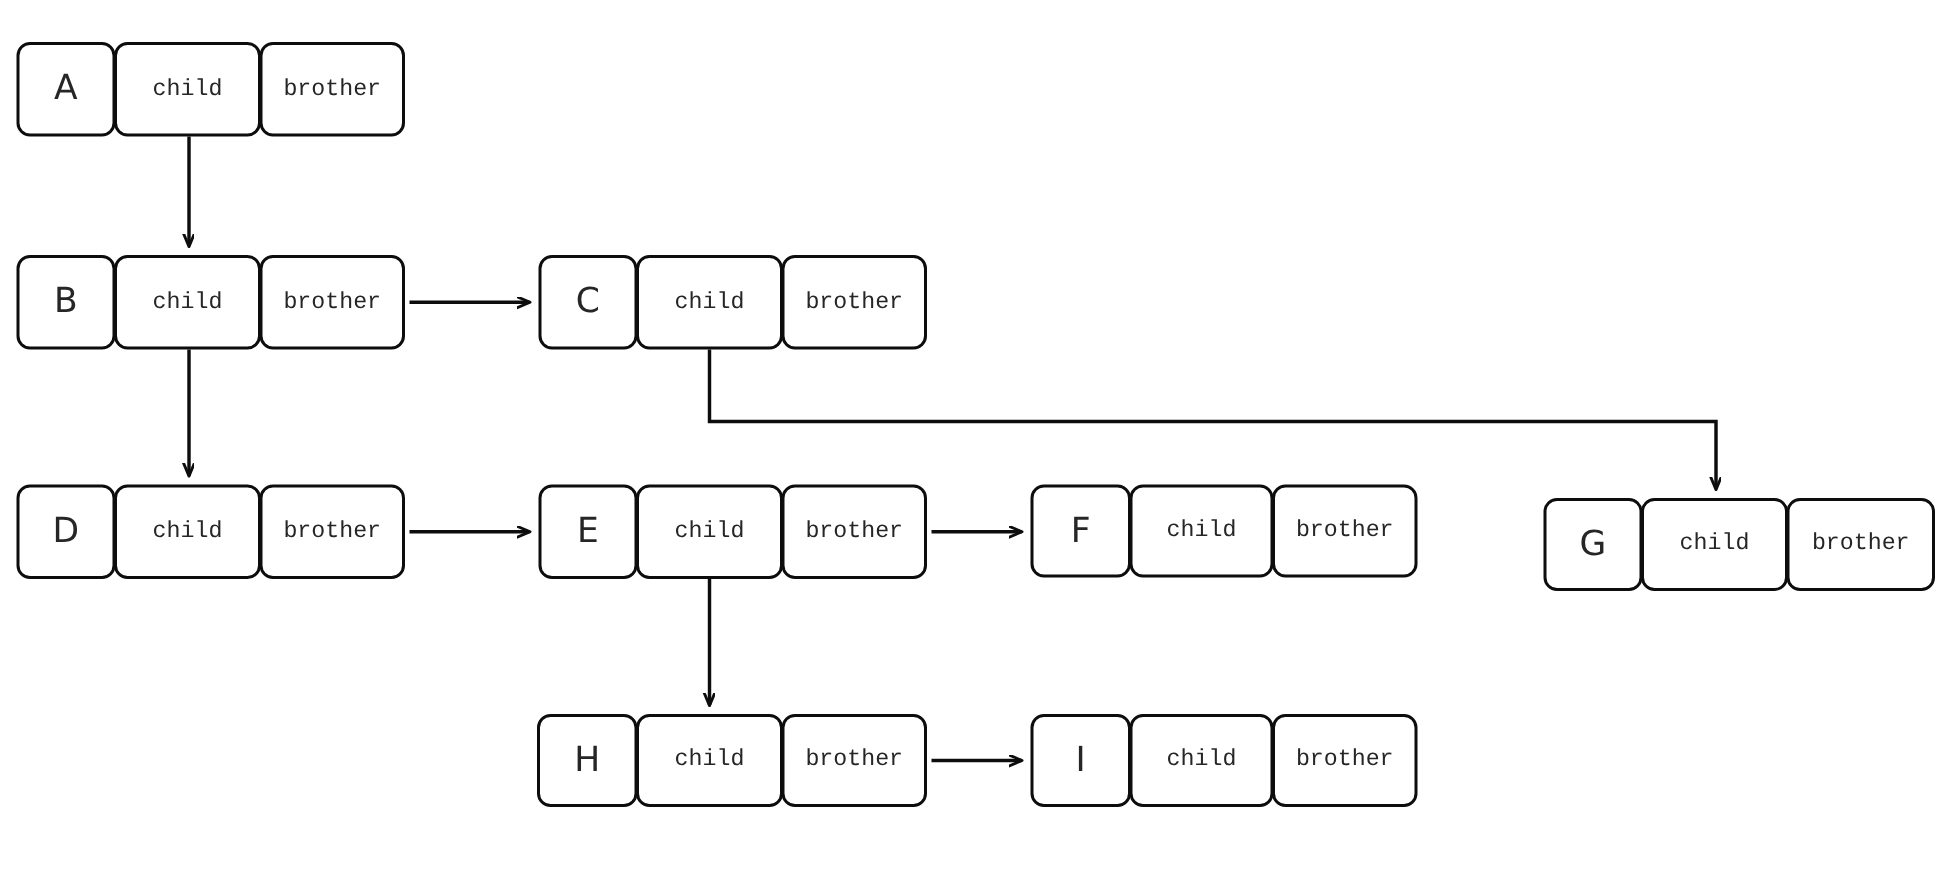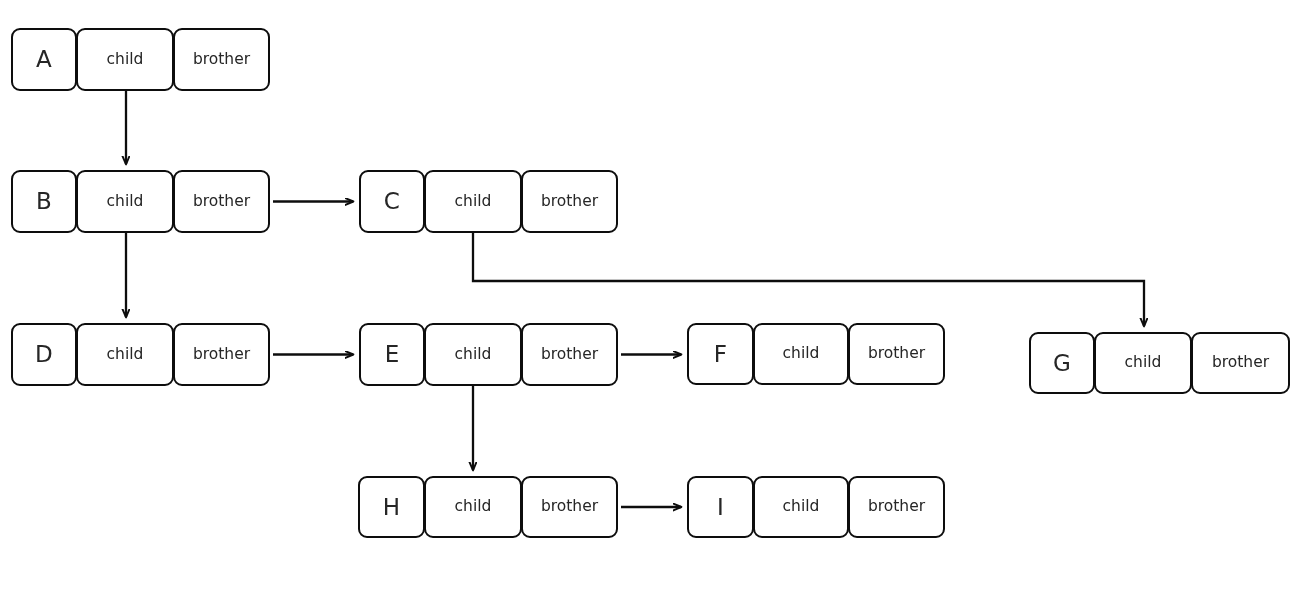--- a/index.html
+++ b/index.html
@@ -31,20 +31,21 @@
     color: #262626;
     line-height: 1;
     white-space: nowrap;
   }
   .cell.key {
     font-size: 23px;
     letter-spacing: 0.2px;
   }
   .cell.slot {
     font-size: 15.5px;
+    font-family: Liberation Mono, monospace;
   }
   svg.edges {
     position: absolute;
     left: 0;
     top: 0;
     width: 1305px;
     height: 591px;
     overflow: visible;
     pointer-events: none;
   }

